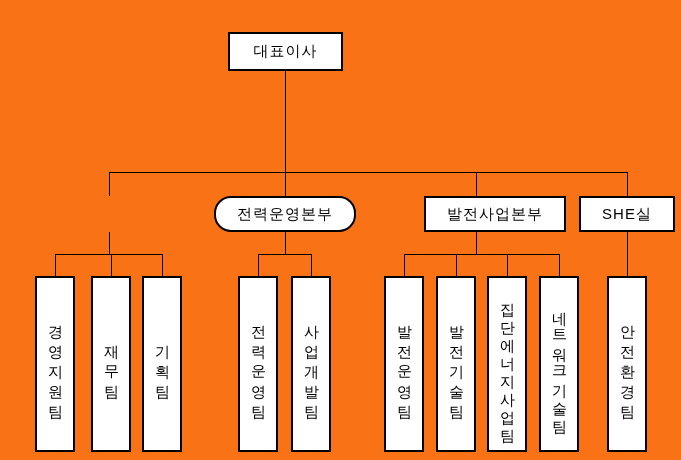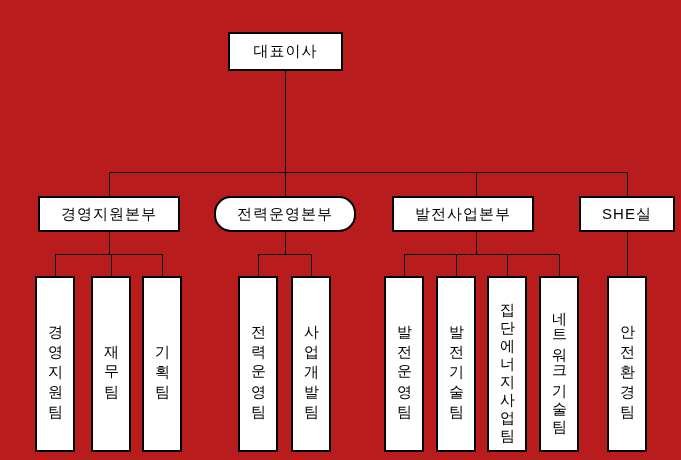--- a/index.html
+++ b/index.html
@@ -4,21 +4,21 @@
 <style>
   html, body {
     margin: 0;
     padding: 0;
     background: #ffffff;
   }
   .canvas {
     position: relative;
     width: 681px;
     height: 460px;
-    background: #b91c1c;
+    background: #f97316;
     color: #000000;
     font-family: "Liberation Sans", "DejaVu Sans", sans-serif;
     overflow: hidden;
   }
   .node {
     position: absolute;
     box-sizing: border-box;
     border: 2px solid #000000;
     background: #ffffff;
     display: flex;
@@ -68,27 +68,24 @@
   <div class="line" style="left:456px; top:254px; width:1px; height:22px;"></div>
   <div class="line" style="left:507px; top:254px; width:1px; height:22px;"></div>
   <div class="line" style="left:559px; top:254px; width:1px; height:22px;"></div>
 
   <div class="line" style="left:627px; top:232px; width:1px; height:44px;"></div>
 
   <div class="node" style="left:228px; top:32px; width:115px; height:39px;">
     <span>대표이사</span>
   </div>
 
-  <div class="node" style="left:38px; top:196px; width:142px; height:36px;">
-    <span>경영지원본부</span>
-  </div>
   <div class="node" style="left:214px; top:196px; width:142px; height:36px;border-radius:17px;">
     <span>전력운영본부</span>
   </div>
-  <div class="node" style="left:392px; top:196px; width:142px; height:36px;">
+  <div class="node" style="left:424px; top:196px; width:142px; height:36px;">
     <span>발전사업본부</span>
   </div>
   <div class="node" style="left:579px; top:196px; width:96px; height:36px;">
     <span>SHE실</span>
   </div>
 
   <div class="node vert" style="left:35px; top:276px; width:40px; height:176px;">
     <span>경영지원팀</span>
   </div>
   <div class="node vert" style="left:91px; top:276px; width:40px; height:176px;">

